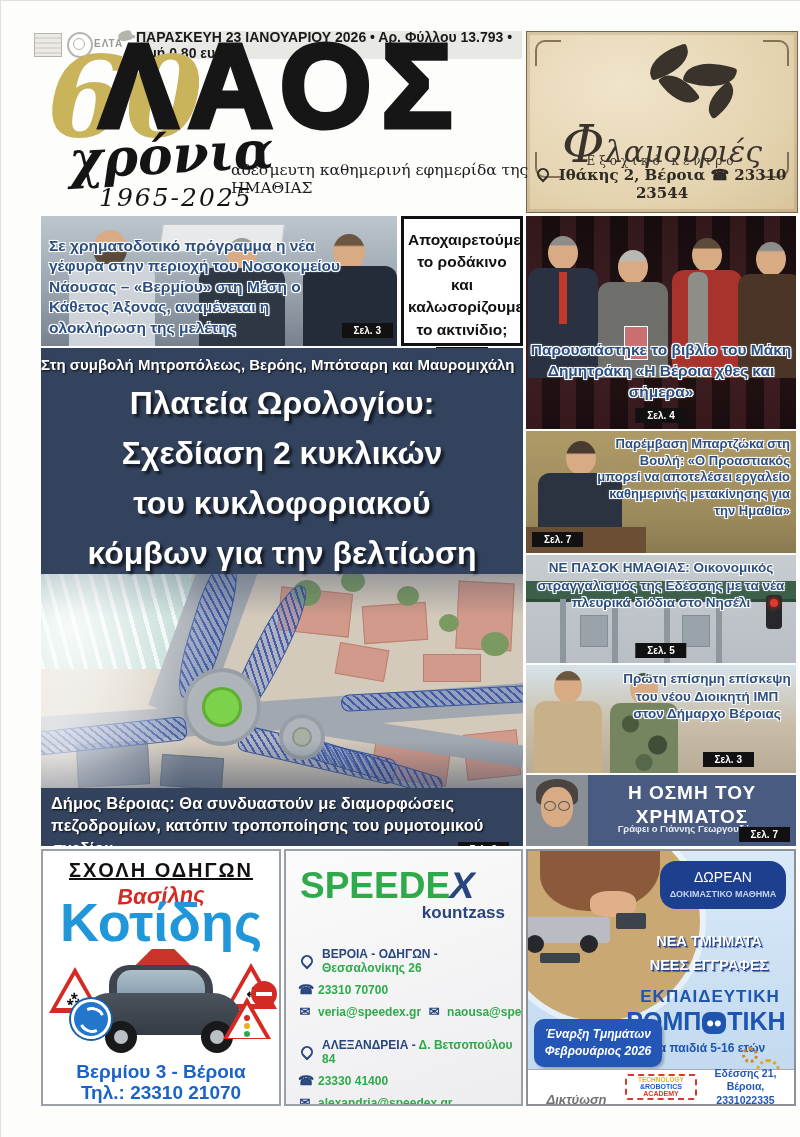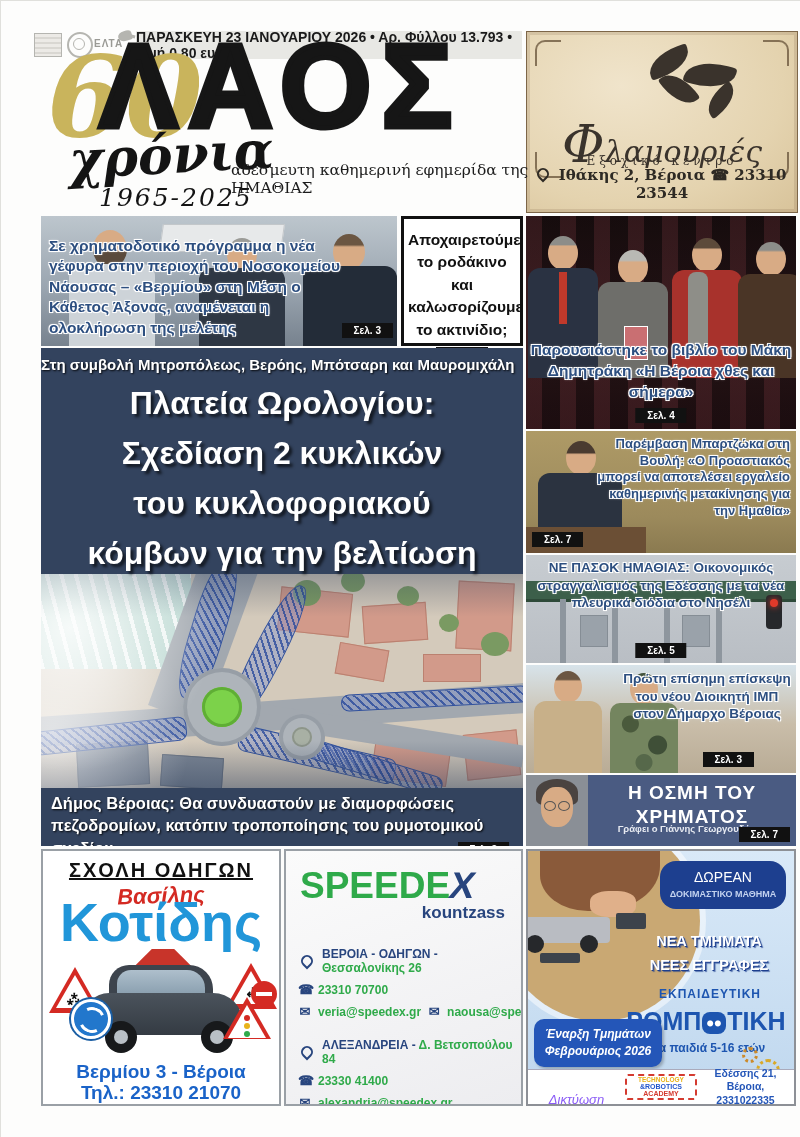--- a/index.html
+++ b/index.html
@@ -179,31 +179,31 @@
   .lego{position:absolute;left:18px;top:96px;width:92px;height:26px;background:#b9bcc2;border-radius:4px;}
   .lego:before,.lego:after{content:"";position:absolute;bottom:-10px;width:18px;height:18px;border-radius:50%;background:#26282b;}
   .lego:before{left:8px;} .lego:after{left:62px;}
   .legobit{position:absolute;background:#3d434b;border-radius:2px;}
   .freepill{position:absolute;right:8px;top:10px;width:118px;padding:8px 4px;background:#1d3f8f;border-radius:16px;text-align:center;}
   .freepill .l1{font-size:14px;font-weight:normal;color:#fff;}
   .freepill .l2{font-size:9px;font-weight:bold;color:#c3d2ef;margin-top:3px;line-height:1.4;}
   .robowhite{position:absolute;right:10px;width:150px;text-align:center;font-size:14.5px;font-weight:bold;color:#fff;
              text-shadow:1px 1px 0 #1d3f8f,2px 2px 1px rgba(29,63,143,.65);}
   .rw1{top:82px;} .rw2{top:106px;}
-  .robotitle1{position:absolute;right:4px;top:136px;width:160px;text-align:center;font-size:12px;font-weight:bold;color:#1d55b0;letter-spacing:1px;}
+  .robotitle1{position:absolute;right:4px;top:136px;width:160px;text-align:center;font-size:17px;font-weight:bold;color:#1d55b0;letter-spacing:1px;}
   .robotitle2{position:absolute;right:0px;top:156px;width:176px;text-align:center;font-size:25px;font-weight:bold;color:#1d55b0;}
   .robohead{display:inline-block;vertical-align:-4px;width:24px;height:22px;border-radius:8px;margin:0 1px;
             background:radial-gradient(circle at 34% 52%,#fff 2.5px,transparent 3.5px),
                        radial-gradient(circle at 66% 52%,#fff 2.5px,transparent 3.5px),#1d55b0;}
   .roboages{position:absolute;right:12px;top:190px;width:150px;text-align:center;font-size:12px;font-weight:bold;color:#1d55b0;}
   .startpill{position:absolute;left:6px;top:168px;width:120px;padding:7px 4px;background:#2456b8;border-radius:10px;text-align:center;
              font-size:12px;font-weight:bold;font-style:italic;color:#fff;line-height:1.4;box-shadow:2px 2px 3px rgba(0,0,0,.25);}
   .gear{position:absolute;border-radius:50%;border:3px dotted #d9a92a;}
   .robofooter{position:absolute;left:0;bottom:0;width:100%;height:34px;background:#fff;border-top:1px solid #aab;display:flex;align-items:center;}
-  .diktyosi{flex:1;text-align:center;font-size:13px;font-weight:normal;font-style:italic;color:#8b5cf6;margin-top:24px;}
+  .diktyosi{flex:1;text-align:center;font-size:13px;font-weight:bold;font-style:italic;color:#737373;margin-top:24px;}
   .academy{flex:0 0 64px;border:2px dashed #d43b30;border-radius:3px;padding:1px 2px;text-align:center;line-height:1;}
   .academy .a1{font-size:6.5px;font-weight:bold;color:#e8b31a;}
   .academy .a2{font-size:7px;font-weight:bold;color:#2255cc;}
   .academy .a3{font-size:7px;font-weight:bold;color:#d43b30;}
   .roboaddr{flex:1;text-align:center;font-size:10.5px;font-weight:bold;color:#2456b8;line-height:1.3;}
 </style>
 </head>
 <body>
 
 <div class="page">

